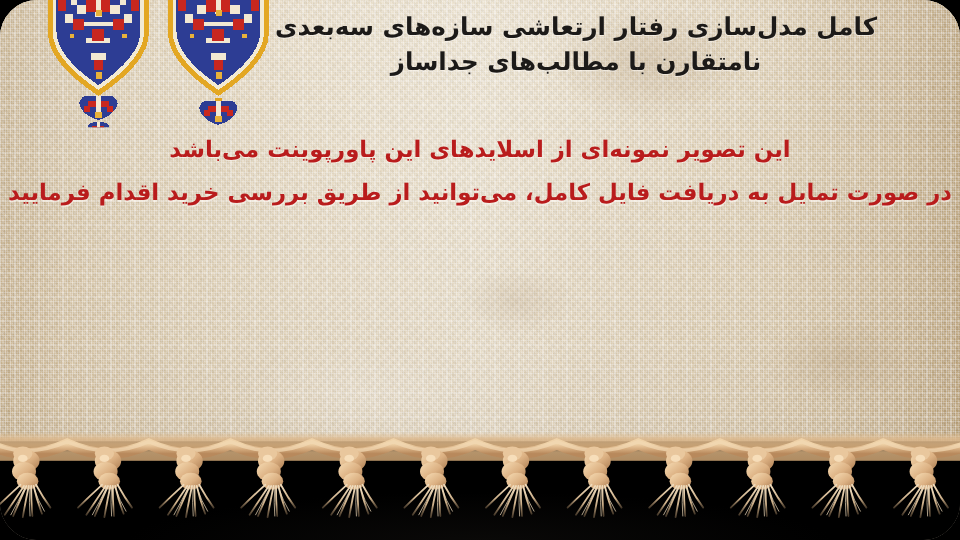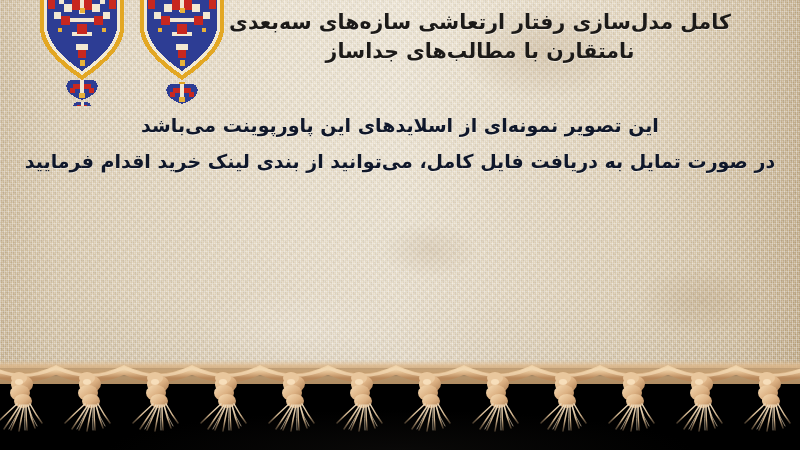--- a/index.html
+++ b/index.html
@@ -7,20 +7,21 @@
   body{
     width:800px;height:450px;overflow:hidden;
     font-family:"DejaVu Sans","Liberation Sans",sans-serif;
     background:#000;
   }
 
   
   #slide{
     position:relative;width:800px;height:450px;overflow:hidden;
     background:#ded0b8;
+    border-radius:31px;
   }
 
   
   .ground{
     position:absolute;left:0;top:0;width:800px;height:380px;
     background:
       linear-gradient(90deg,
         rgba(184,160,124,.55) 0%,
         rgba(196,173,138,.30) 7%,
         rgba(214,195,163,.10) 18%,
@@ -84,21 +85,21 @@
     text-align:center;color:#1c1a18;
     font-size:20.5px;font-weight:700;line-height:1.42;
     letter-spacing:.1px;
     text-shadow:0 1px 0 rgba(255,252,246,.55);
     direction:rtl;
   }
   .title .l2{display:block;}
 
   .body{
     position:absolute;top:108px;left:0;width:800px;
-    text-align:center;color:#0f172a;
+    text-align:center;color:#b91c1c;
     font-size:19px;font-weight:700;line-height:1.88;
     direction:rtl;
     text-shadow:0 1px 0 rgba(255,252,246,.5);
   }
   .body p{margin:0;padding:0;white-space:nowrap;}
 
   
   .blackfield{
     position:absolute;left:0;bottom:0;width:800px;height:82px;
     background:
@@ -256,21 +257,21 @@
 
   <div class="text-layer">
 
     <div class="title">
       <span class="l1">کامل مدل‌سازی رفتار ارتعاشی سازه‌های سه‌بعدی</span>
       <span class="l2">نامتقارن با مطالب‌های جداساز</span>
     </div>
 
     <div class="body">
       <p>این تصویر نمونه‌ای از اسلایدهای این پاورپوینت می‌باشد</p>
-      <p>در صورت تمایل به دریافت فایل کامل، می‌توانید از بندی لینک خرید اقدام فرمایید</p>
+      <p>در صورت تمایل به دریافت فایل کامل، می‌توانید از طریق بررسی خرید اقدام فرمایید</p>
     </div>
 
   </div>
 
   <div class="blackfield"></div>
   <div class="carpet-edge"></div>
 
   <div class="fringe">
     <svg viewBox="0 0 800 90" width="800" height="90" preserveAspectRatio="none">
       <defs>

